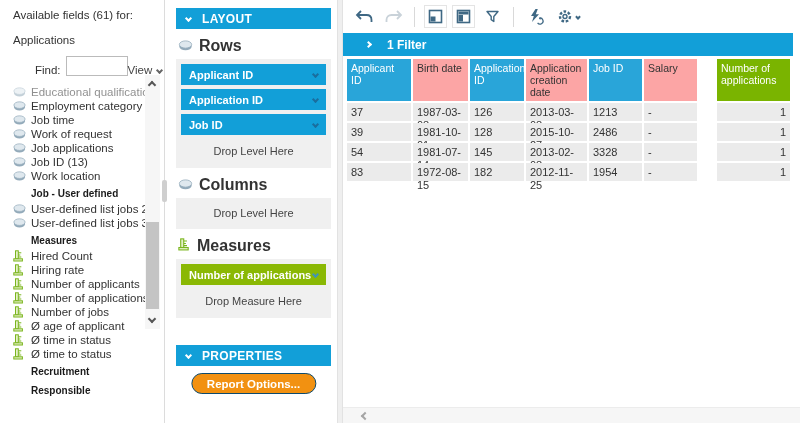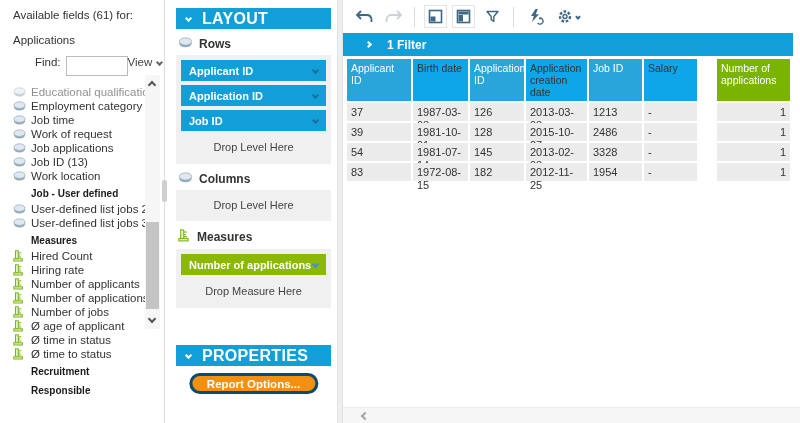--- a/index.html
+++ b/index.html
@@ -13,76 +13,76 @@
   .chev.down  { transform:rotate(45deg); }
   .chev.up    { transform:rotate(225deg); }
   .chev.right { transform:rotate(-45deg); }
   .chev.left  { transform:rotate(135deg); }
   .chev.white { border-color:#fff; }
 
   
   .left-panel { position:absolute; left:0; top:0; width:164px; height:339px; background:#fff; }
   .lp-title { margin:9px 0 0 13px; font-size:11.5px; color:#333; }
   .lp-sub   { margin:13px 0 0 13px; font-size:11.5px; color:#333; }
-  .find-row { margin:10px 13px 9px 13px; display:flex; align-items:flex-start; font-size:11.5px;padding-left:22px; }
+  .find-row { margin:10px 13px 9px 13px; display:flex; align-items:flex-end; font-size:11.5px;padding-left:22px; }
   .find-input { width:62px; height:20px; margin-left:5px; border:1px solid #bbb; background:#fff; font-size:11px; padding:0 3px; }
   .view-dd { margin-left:auto; display:flex; align-items:center; gap:5px; color:#444; cursor:pointer; }
   .view-dd .chev { width:5px; height:5px; }
   .field-list { margin:8px 0 0 13px; width:132px; overflow:hidden; }
   .f-row { display:flex; align-items:center; height:14px; font-size:11.5px; white-space:nowrap; cursor:pointer; }
   .f-row .f-ic { width:13px; margin-right:5px; flex:none; display:flex; }
   .f-row.muted { opacity:.55; }
   .f-head { height:14px; margin-top:5px; padding-left:18px; font-size:10px; font-weight:700; color:#1a1a1a; white-space:nowrap; }
   .lp-scrollbar { position:absolute; top:75px; right:4px; bottom:10px; width:15px; background:#f6f6f6; }
   .lp-scrollbar .chev { position:absolute; left:4px; border-color:#555; }
   .lp-scrollbar .chev.up { top:7px; }
   .lp-scrollbar .chev.down { bottom:7px; }
   .lp-thumb { position:absolute; left:1px; right:1px; top:58%; height:34%; background:#c4c4c4; }
   .divider-1 { position:absolute; left:164px; top:0; width:1px; height:423px; background:#dcdcdc; }
   .split-grip { position:absolute; left:162px; top:180px; width:5px; height:22px; background:#cfcfcf; border-radius:2px; }
 
   
   .middle-panel { position:absolute; left:170px; top:0; width:167px; height:423px; background:#fff; padding:0 6px; }
-  .panel-header { height:21px; background:#129fd8; color:#fff; font-size:16px; font-weight:700;
+  .panel-header { height:21px; background:#129fd8; color:#fff; font-size:12px; font-weight:700;
     letter-spacing:.3px; display:flex; align-items:center; gap:11px; padding-left:10px; cursor:pointer; }
   .panel-header .chev { width:5px; height:5px; border-color:#fff; }
   .ph-top { margin-top:8px; }
-  .sec-label { display:flex; align-items:center; gap:6px; font-size:12px; font-weight:700; color:#333; margin:8px 0 4px 2px; }
+  .sec-label { display:flex; align-items:center; gap:6px; font-size:16px; font-weight:700; color:#333; margin:8px 0 4px 2px; }
   .drop-box { background:#f0f0f0; padding:5px 5px 1px 5px; }
   .pill { height:21px; display:flex; align-items:center; justify-content:space-between;
     padding:0 8px; margin-bottom:4px; font-size:11px; font-weight:700; color:#fff; background:#129fd8; cursor:pointer; }
   .pill .chev { width:5px; height:5px; border-color:#1b6e9e; }
   .pill.green { background:#8ab804; }
   .pill.green .chev { border-color:#3f94b8; }
   .drop-hint { text-align:center; font-size:11px; color:#444; padding:6px 0 10px; }
   .drop-only { background:#f0f0f0; padding:9px 0 10px; text-align:center; font-size:11px; color:#444; }
   .props-header { position:absolute; left:6px; right:6px; top:345px; }
   .report-options { position:absolute; top:373px; left:50%; transform:translateX(-50%);
-    height:21px; padding:0 15px; background:#f29111; border:3px solid #0c4a6e; border-radius:11px;
+    height:21px; padding:0 15px; background:#f29111; border:1px solid #0c4a6e; border-radius:11px;
     color:#fff; font-size:11.5px; font-weight:700; font-family:inherit; cursor:pointer; white-space:nowrap; }
 
   .gap-strip { position:absolute; left:337px; top:0; width:6px; height:423px; background:#efefef;
     border-left:1px solid #e2e2e2; border-right:1px solid #e2e2e2; }
 
   
   .right-panel { position:absolute; left:343px; top:0; right:0; bottom:0; background:#fff; }
   .toolbar { height:33px; display:flex; align-items:center; padding-left:9px; gap:5px; }
   .tool { width:24px; height:24px; display:flex; align-items:center; justify-content:center; cursor:pointer; }
   .tool.framed { border:1px solid #e4e4e4; background:#fff; width:23px; height:23px; }
   .tsep { width:1px; height:20px; background:#d9d9d9; margin:0 4px; }
   .filter-bar { margin-right:7px; height:23px; background:#129fd8; color:#fff; display:flex;
     align-items:center; gap:16px; padding-left:23px; font-size:12px; font-weight:700; cursor:pointer; }
   .filter-bar .chev { width:5px; height:5px; }
 
   .grid { margin:3px 0 0 4px; display:grid;
     grid-template-columns:66px 57px 56px 63px 55px 55px 18px 75px; }
   .hc { min-height:24px; font-size:10.5px; line-height:1.15; padding:3px 4px;
     border-right:2px solid #fff; border-bottom:2px solid #fff; cursor:pointer; }
   .hc.dim  { background:#29a5d9; color:#fff; }
-  .hc.attr { background:#0ea5e9; color:#333; }
+  .hc.attr { background:#fca5a5; color:#333; }
   .hc.meas { background:#7ab400; color:#fff; }
   .hc.gapc, .bc.gapc { background:transparent; border:none; cursor:default; }
   .bc { height:20px; background:#ebebeb; font-size:11px; color:#333; padding:3px 4px;
     border-right:2px solid #fff; border-bottom:2px solid #fff; line-height:13px; }
   .bc.meas { text-align:right; }
 
   .hscroll { position:absolute; left:0; right:0; bottom:0; height:16px; background:#f6f6f6;
     border-top:1px solid #ececec; display:flex; align-items:center; padding-left:19px; cursor:pointer; }
   .hscroll .chev { width:6px; height:6px; border-color:#a5a5a5; }
 </style>

